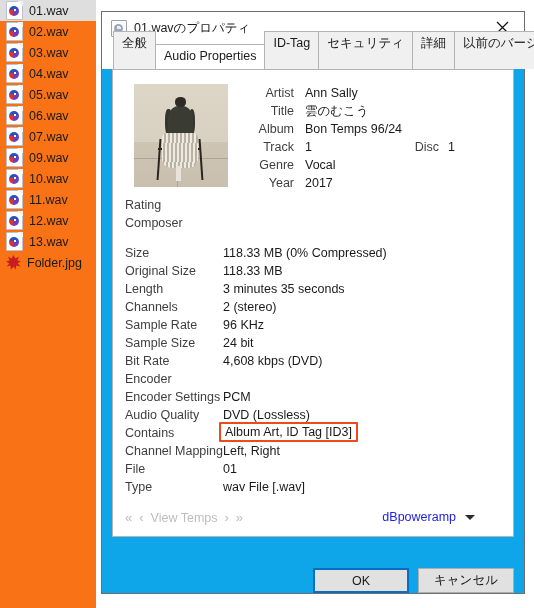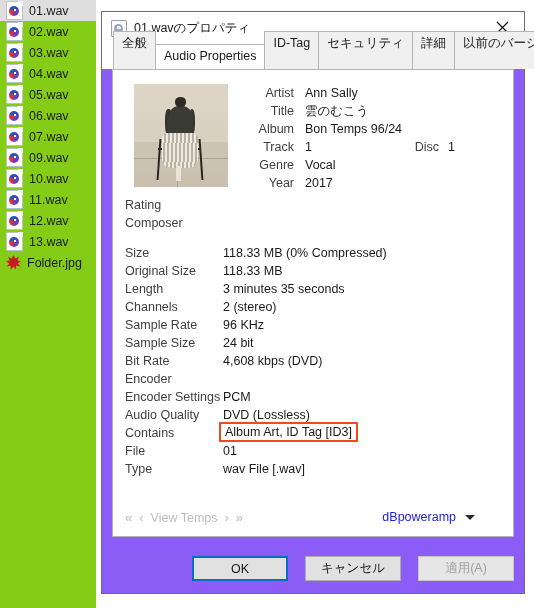--- a/index.html
+++ b/index.html
@@ -7,21 +7,21 @@
     width: 534px; height: 608px;
     background: #ffffff;
     font-family: "Liberation Sans", "DejaVu Sans", sans-serif;
     overflow: hidden;
   }
   #root { position: relative; width: 534px; height: 608px; background:#ffffff; }
 
   
   .filelist {
     position: absolute; left: 0; top: 0; width: 96px; height: 608px;
-    background: #84cc16;
+    background: #f97316;
   }
   .file-row {
     display: flex; align-items: center;
     height: 21px; padding-left: 6px; box-sizing: border-box;
     font-size: 12.5px; color: #1a1a1a; white-space: nowrap;
   }
   .file-row.selected { background: #dedede; }
   .file-icon { width: 15px; height: 17px; margin-right: 6px; flex: none; position: relative; }
 
   
@@ -48,21 +48,21 @@
     background:#c81c20;
     clip-path: polygon(50% 0%, 62% 24%, 86% 12%, 76% 37%, 100% 42%, 78% 55%, 96% 76%,
                        68% 70%, 66% 96%, 50% 76%, 32% 98%, 30% 70%, 4% 77%, 22% 56%,
                        0% 43%, 24% 37%, 14% 12%, 38% 24%);
   }
 
   
   .dialog {
     position: absolute; left: 101px; top: 11px;
     width: 424px; height: 583px;
-    background: #8b5cf6;
+    background: #0ea5e9;
     border: 1px solid #6d6d6d;
     box-sizing: border-box;
     box-shadow: 0 0 0 0 rgba(0,0,0,0);
   }
   .titlebar {
     height: 32px; background: #ffffff;
     display: flex; align-items: center; position: relative;
     padding-left: 9px; box-sizing: border-box;
   }
   .title-icon { width: 16px; height: 17px; position: relative; flex: none; margin-right: 7px; }
@@ -196,22 +196,22 @@
     font-size: 12.5px; color: #2222dd;
     display:flex; align-items:center; gap: 9px;
   }
   .dbp .caret {
     width:0;height:0;border-left:5px solid transparent;border-right:5px solid transparent;
     border-top:5px solid #2b2b2b;
   }
 
   
   .btnbar {
-    position: absolute; right: 10px; bottom: 12px;
-    display: flex; gap: 17px;
+    position: absolute; right: 10px; bottom: 0;
+    display: flex; gap: 9px;
   }
   .btn {
     width: 96px; height: 25px;
     font-size: 12.5px; color: #1a1a1a;
     background: #e1e1e1;
     border: 1px solid #adadad;
     display: flex; align-items: center; justify-content: center;
     box-sizing: border-box;
   }
   .btn.default {
@@ -429,20 +429,24 @@
         </div>
         <div class="row">
           <span class="lab">Audio Quality</span>
           <span class="val">DVD  (Lossless)</span>
         </div>
         <div class="row">
           <span class="lab">Contains</span>
           <span class="val boxed">Album Art, ID Tag [ID3]</span>
         </div>
         <div class="row">
+          <span class="lab">Channel Mapping</span>
+          <span class="val">Left, Right</span>
+        </div>
+        <div class="row">
           <span class="lab">File</span>
           <span class="val">01</span>
         </div>
         <div class="row">
           <span class="lab">Type</span>
           <span class="val">wav File   [.wav]</span>
         </div>
       </div>
 
       <div class="pagefoot">
@@ -457,17 +461,16 @@
           <span>dBpoweramp</span>
           <span class="caret"></span>
         </div>
       </div>
 
     </div>
 
     <div class="btnbar">
       <div class="btn default">OK</div>
       <div class="btn">キャンセル</div>
-      <div class="btn disabled">適用(A)</div>
     </div>
 
   </div>
 </div>
 
 </body></html>

